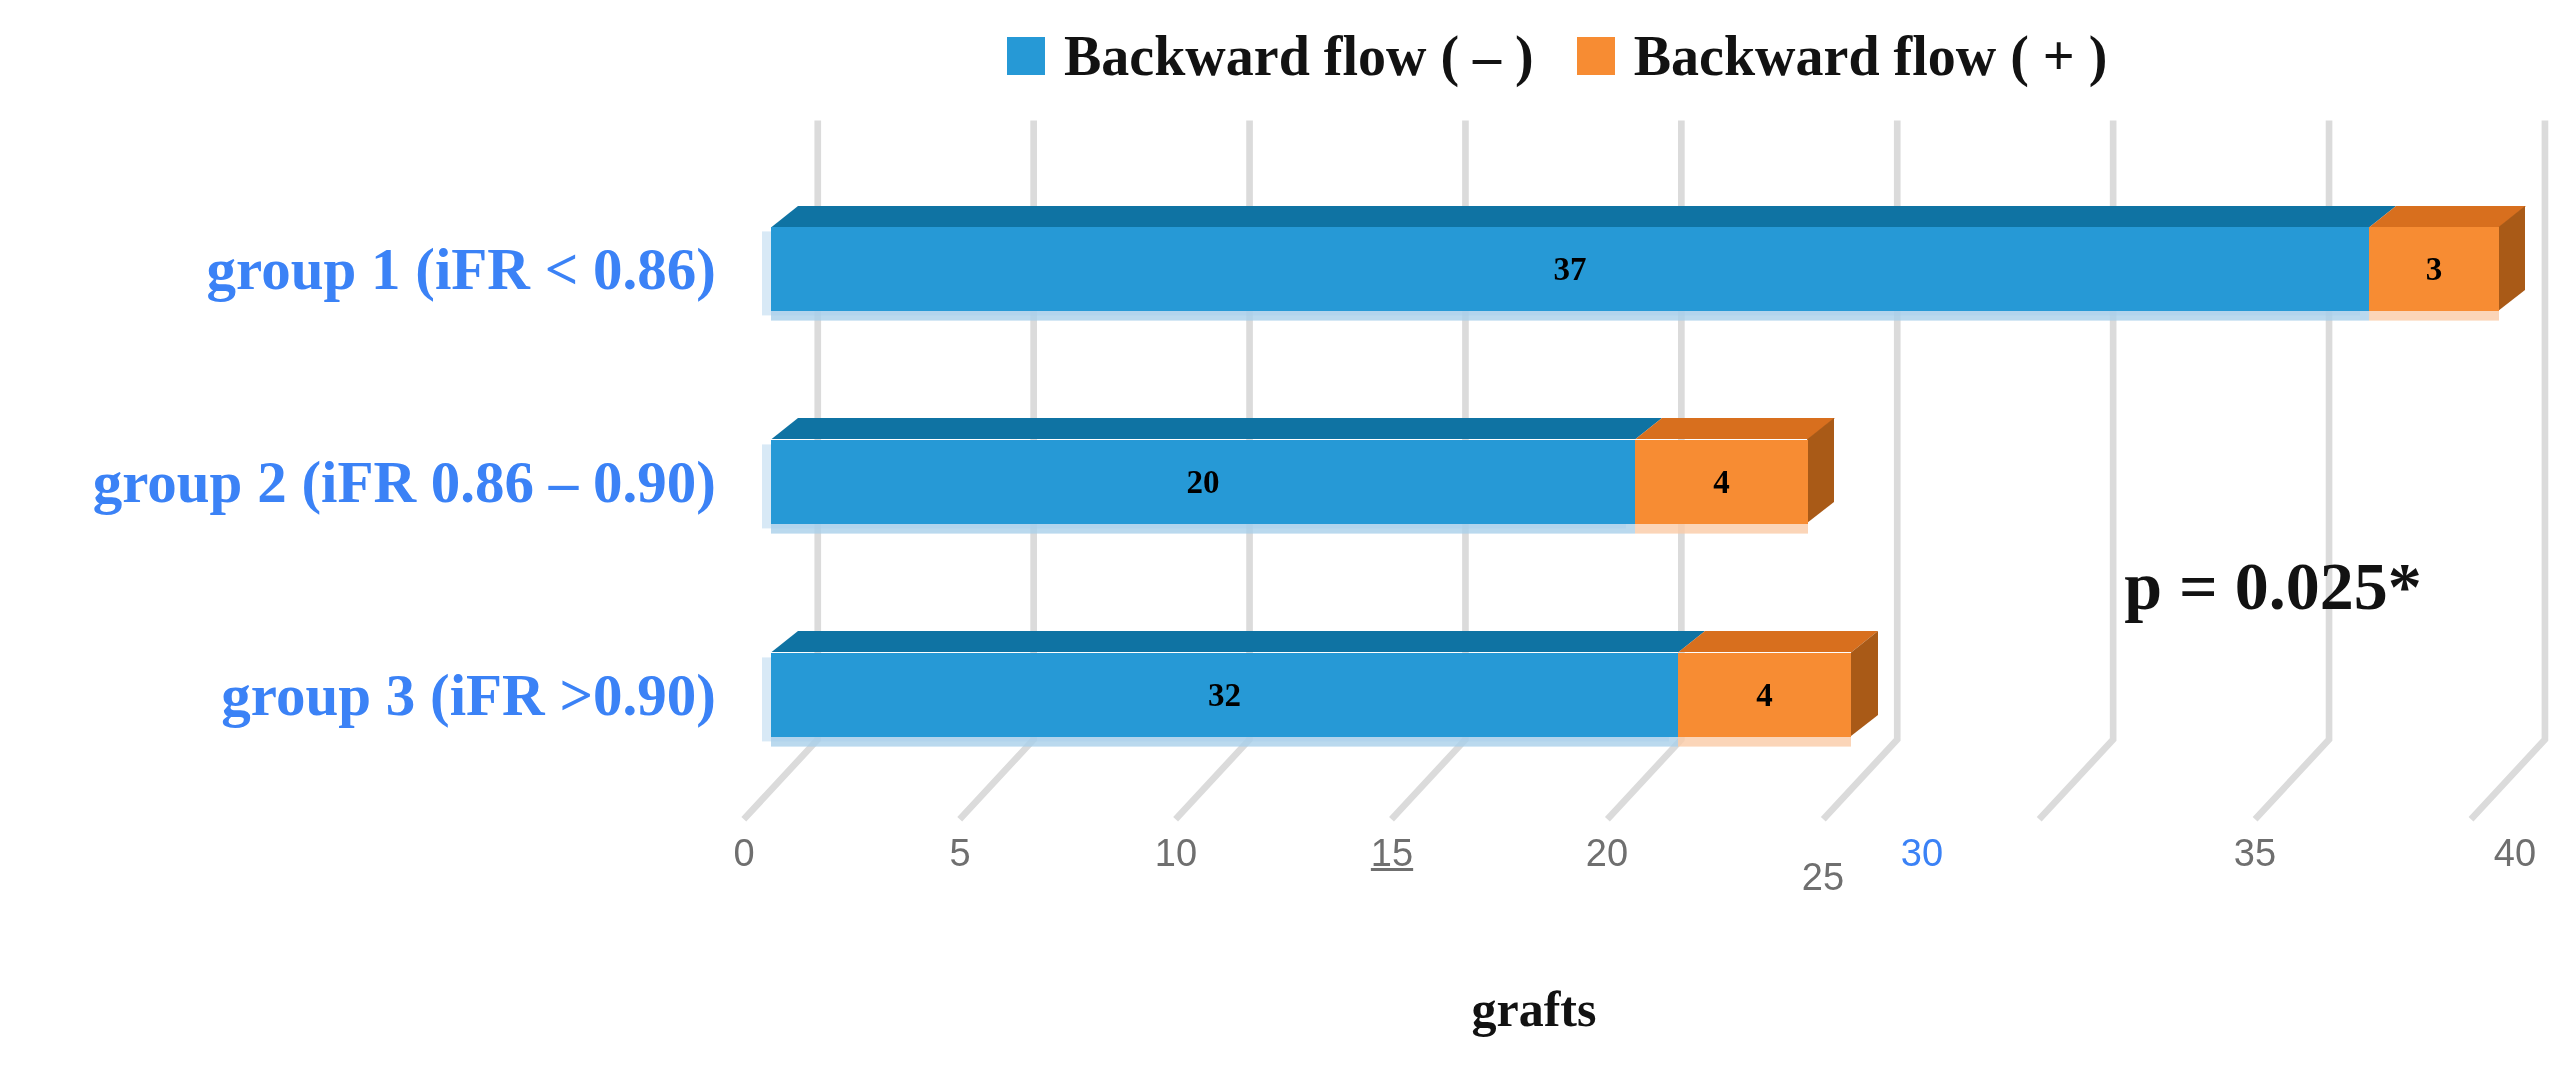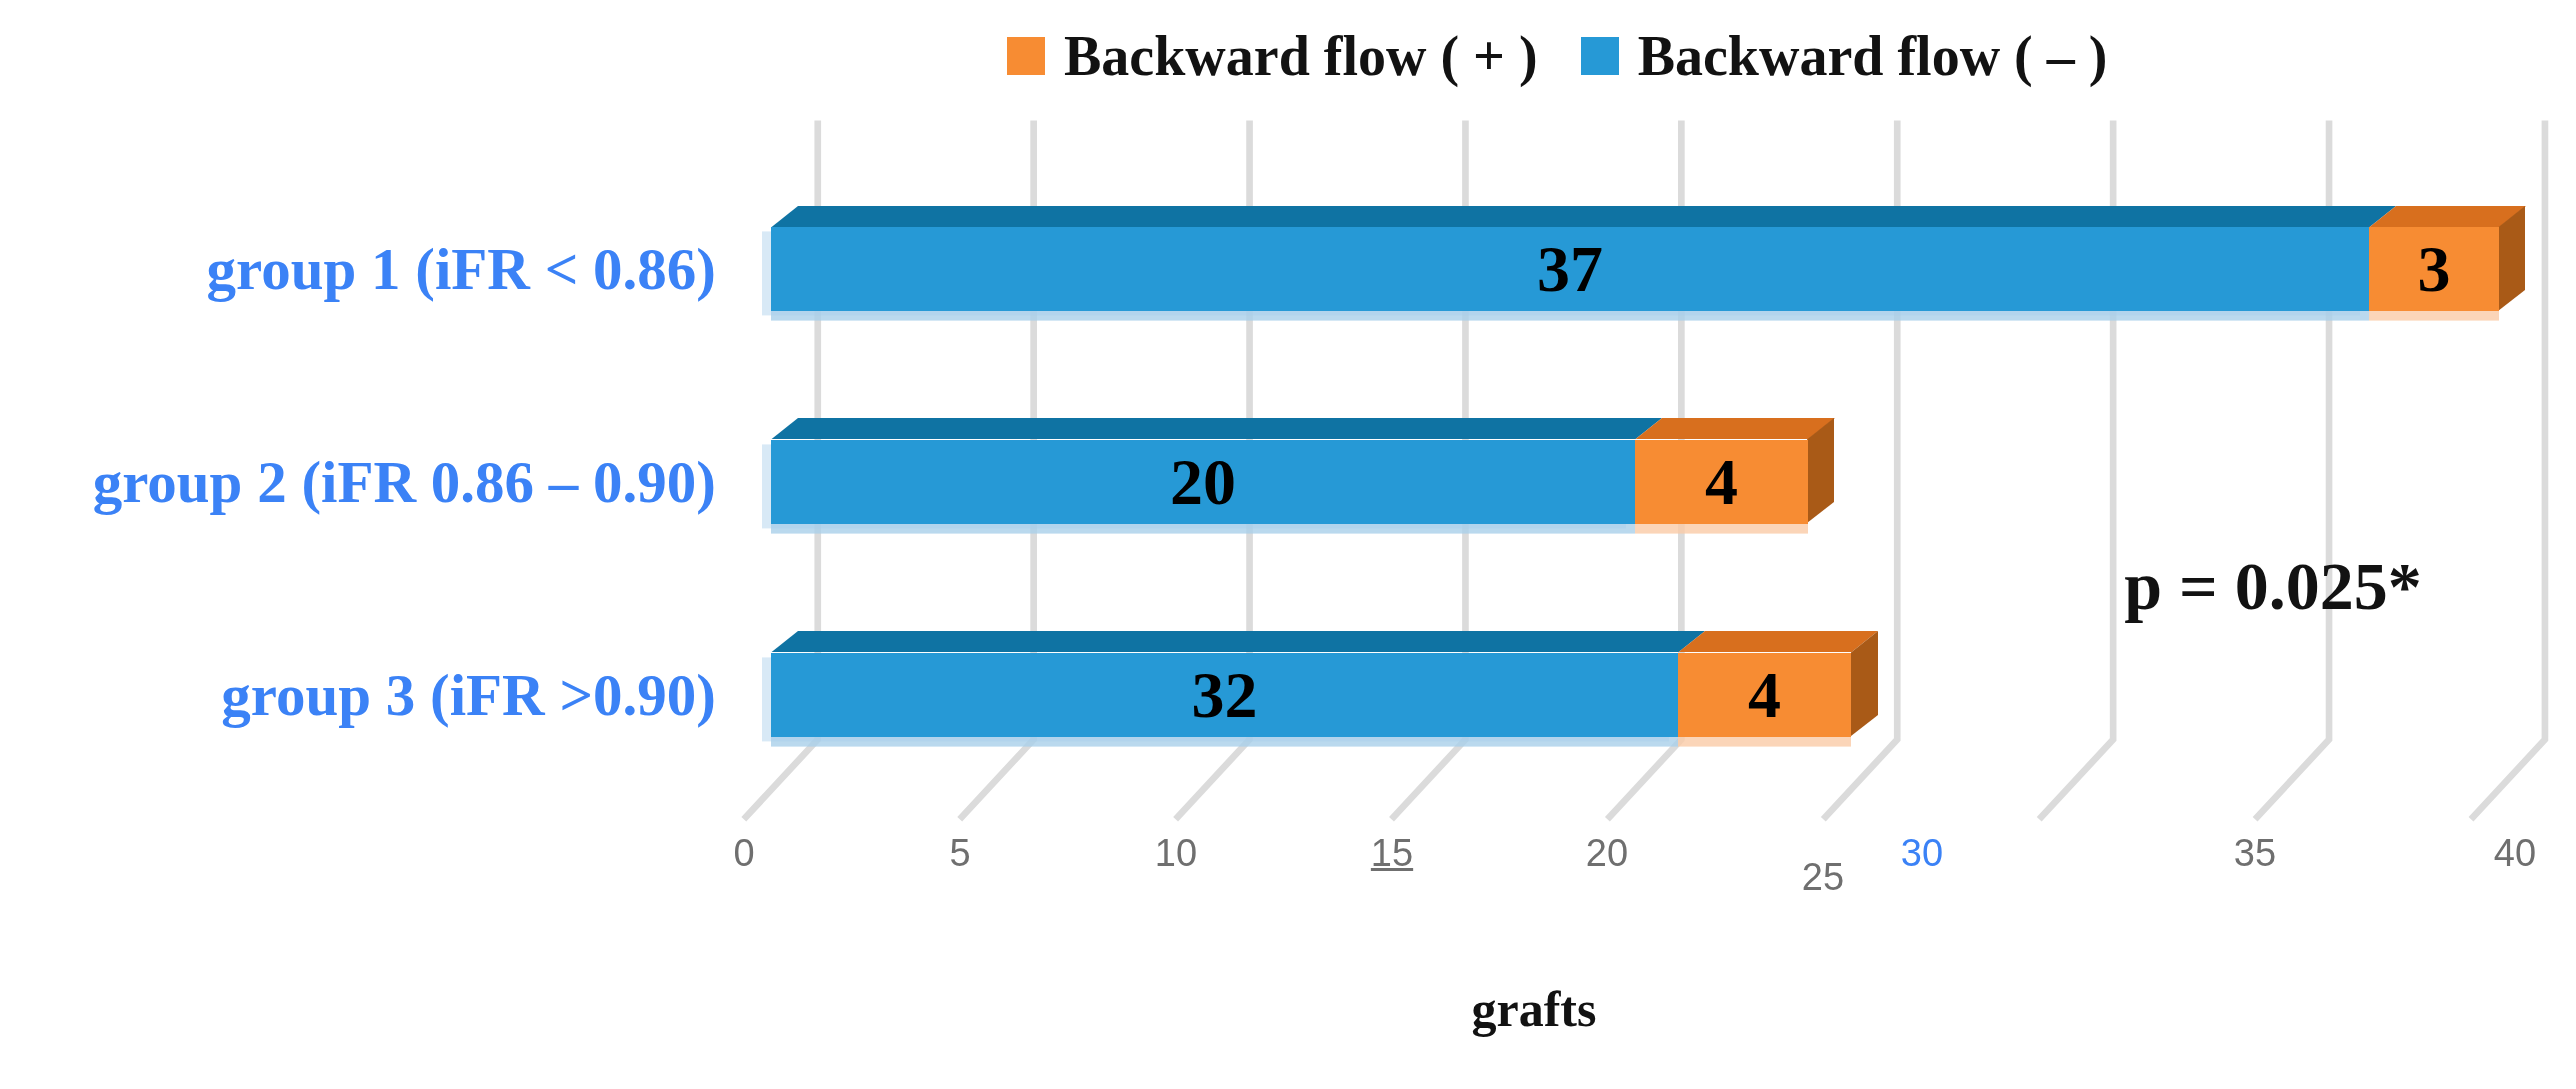--- a/index.html
+++ b/index.html
@@ -24,44 +24,44 @@
   }
   .topface{position:absolute}
   .front{position:absolute}
   .front.s0{box-shadow:-9px 4.4px 0 rgba(169,207,234,.45), 0 9.6px 0 rgba(169,207,234,.8)}
   .front.s1{box-shadow:0 9.6px 0 rgba(250,203,166,.8)}
   .topface.s0{filter:drop-shadow(0 -5.2px 0 rgba(186,211,233,.7))}
   .topface.s1{filter:drop-shadow(0 -5.2px 0 rgba(250,203,166,.75))}
   .cap{position:absolute;filter:drop-shadow(6px 4.4px 0.7px rgba(250,203,166,.8))}
   .val{
     position:absolute;display:flex;align-items:center;justify-content:center;
-    font-size:66px;font-weight:bold;color:#000;line-height:1;font-family:Liberation Serif, serif;
+    font-size:33px;font-weight:bold;color:#000;line-height:1;font-family:Liberation Serif, serif;
   }
   .xlabel{
     position:absolute;left:1312px;top:982px;width:444px;text-align:center;
     font-size:50px;font-weight:bold;color:#121212;line-height:1.1;
   }
   .pval{
     position:absolute;left:2081px;top:549px;width:384px;text-align:center;
     font-size:68px;font-weight:bold;color:#121212;line-height:1.1;white-space:nowrap;
   }
 </style>
 </head>
 <body>
 
 <div class="stage">
 
   <div class="legend">
     <div class="legend-item">
+      <span class="legend-swatch" style="background: rgb(38, 153, 214);"></span>
+      <span class="legend-label">Backward flow ( – )</span>
+    </div>
+    <div class="legend-item">
       <span class="legend-swatch" style="background: rgb(247, 140, 51);"></span>
       <span class="legend-label">Backward flow ( + )</span>
-    </div>
-    <div class="legend-item">
-      <span class="legend-swatch" style="background: rgb(38, 153, 214);"></span>
-      <span class="legend-label">Backward flow ( – )</span>
     </div>
   </div>
 
   <div>
       <svg width="2576" height="1090" style="position: absolute; left: 0px; top: 0px;" viewBox="0 0 3484 1474">
         <path d="M1106 163 V1000 L1006 1108" fill="none" stroke="#DBDBDB" stroke-width="9"></path>
         <path d="M1398 163 V1000 L1298 1108" fill="none" stroke="#DBDBDB" stroke-width="9"></path>
         <path d="M1690 163 V1000 L1590 1108" fill="none" stroke="#DBDBDB" stroke-width="9"></path>
         <path d="M1982 163 V1000 L1882 1108" fill="none" stroke="#DBDBDB" stroke-width="9"></path>
         <path d="M2274 163 V1000 L2174 1108" fill="none" stroke="#DBDBDB" stroke-width="9"></path>

